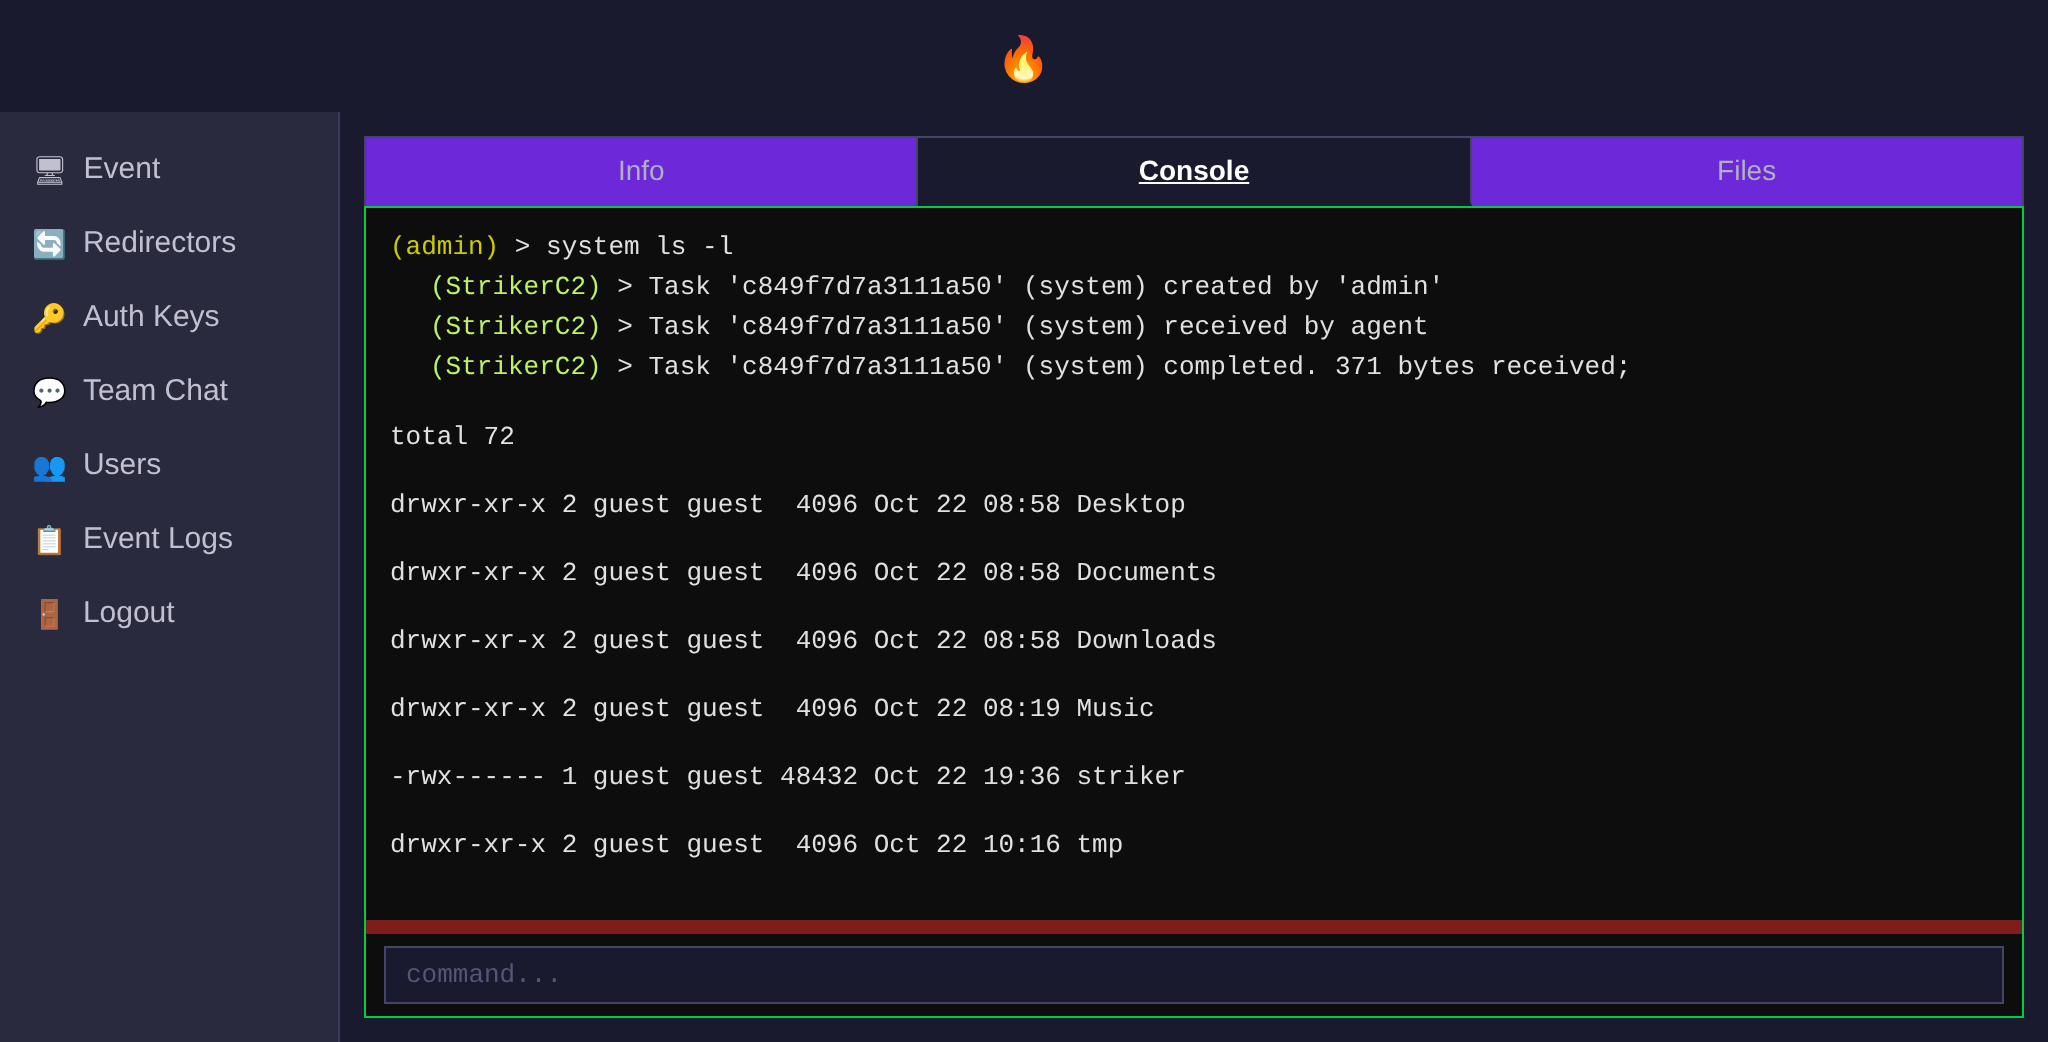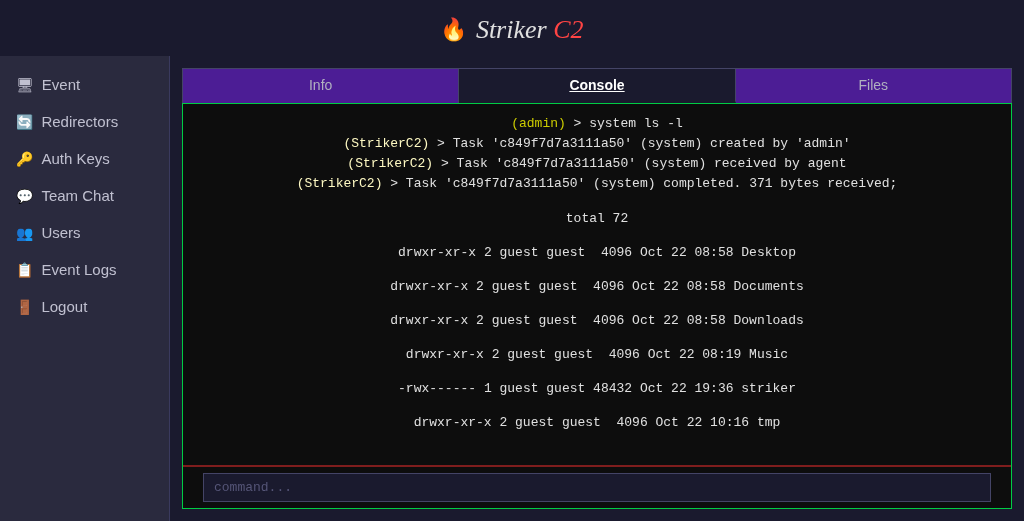--- a/index.html
+++ b/index.html
@@ -92,21 +92,21 @@
     }
     .tab {
       flex: 1;
       text-align: center;
       padding: 8px 0;
       font-family: Arial, sans-serif;
       font-size: 14px;
       color: #b0b0c0;
       cursor: pointer;
       border-right: 1px solid #444466;
-      background: #4c1d95;
+      background: #6d28d9;
       user-select: none;
     }
     .tab:last-child {
       border-right: none;
     }
     .tab.active {
       background: #1a1a2e;
       color: #ffffff;
       border-bottom: 2px solid #1a1a2e;
       font-weight: bold;
@@ -128,53 +128,49 @@
       padding: 10px 12px;
       overflow-y: auto;
       font-size: 13px;
       line-height: 1.55;
       font-family: 'Courier New', Courier, monospace;
     }
 
     .console-output .line {
       white-space: pre;
       display: block;
-      text-align: center;
-    }
-    .col-green { color: #fef9c3; }
+    }
+    .col-green { color: #bef264; margin-left: 20px; }
     .col-yellow { color: #cccc00; }
     .col-white { color: #e0e0e0; margin-top: 14px; }
 
     
     .console-input-area {
-      padding: 6px 20px;
-      border-top: 2px solid #7f1d1d;
+      padding: 6px 9px;
+      border-top: 7px solid #7f1d1d;
     }
     .console-input {
       width: 100%;
       background: #1a1a2e;
       border: 1px solid #444466;
       color: #c0c0c0;
       font-family: 'Courier New', Courier, monospace;
       font-size: 13px;
       padding: 6px 10px;
       outline: none;
     }
     .console-input::placeholder {
       color: #555577;
     }
   </style>
 </head>
 <body>
 
 <div class="header">
   <span class="header-icon">🔥</span>
-  <span class="header-title">
-    <em><span> Striker </span><span class="c2">C2</span></em>
-  </span>
 </div>
 
 <div class="body-row">
 
   <nav class="sidebar">
 
   <div class="sidebar-item">
         <span class="sidebar-icon">🖥</span>
         <span>Event</span>
       </div>

